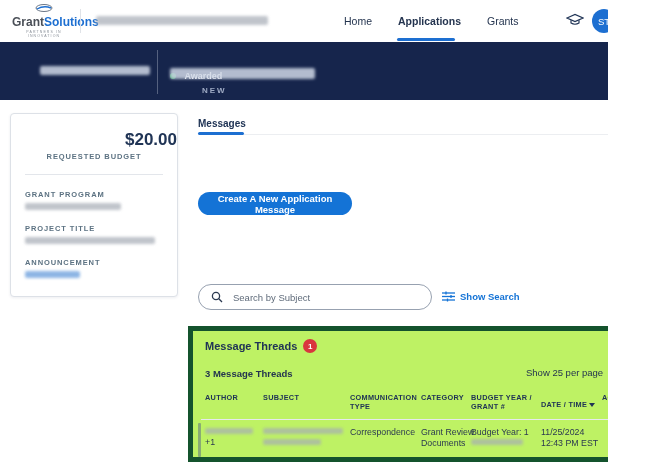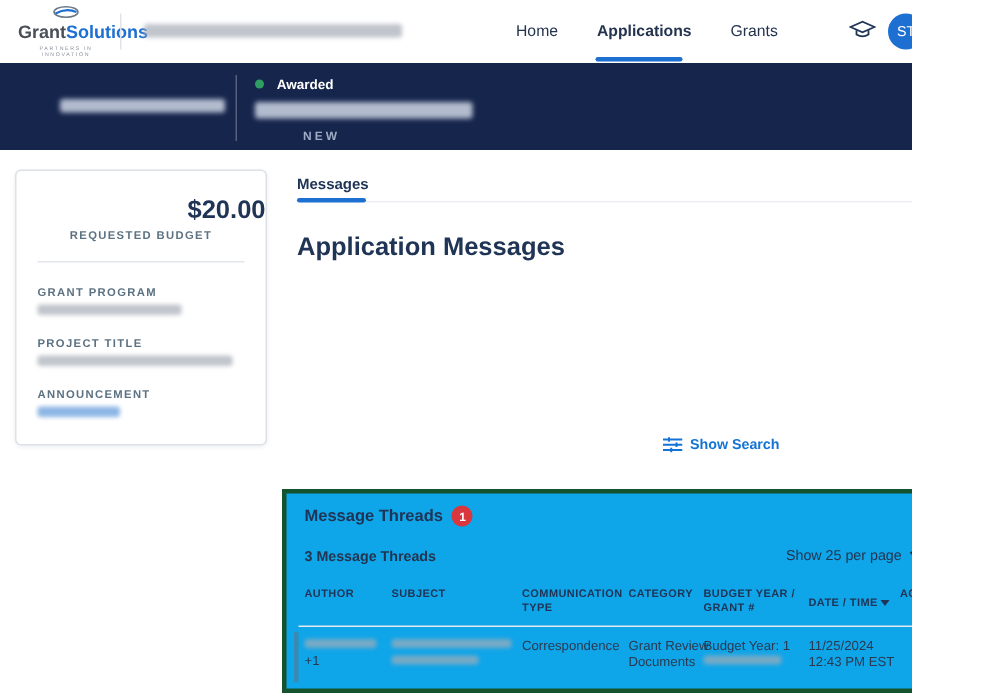--- a/index.html
+++ b/index.html
@@ -41,22 +41,22 @@
     font-family:"Liberation Sans",sans-serif;font-size:9.5px;font-weight:bold;
     width:154px;height:23px;cursor:pointer;}
   .sec-heading{font-size:11.5px;font-weight:bold;color:#203455;}
   .search-pill{width:234px;height:26px;border:1px solid #97a1b0;border-radius:14px;
     display:flex;align-items:center;padding-left:12px;box-sizing:border-box;background:#fff;}
   .search-input{border:none;outline:none;font-family:"Liberation Sans",sans-serif;
     font-size:9.5px;color:#44506a;width:170px;background:transparent;margin-left:8px;}
   .search-input::placeholder{color:#5f6b7a;}
   .link-blue{color:#1473d6;font-size:9.5px;font-weight:bold;text-decoration:none;}
   
-  .threads-box{left:188px;top:326px;width:460px;height:136px;border:3px solid #14532d;
-    background:#0ea5e9;box-sizing:border-box;}
+  .threads-box{left:188px;top:326px;width:460px;height:136px;border:5px solid #14532d;
+    background:#bef264;box-sizing:border-box;}
   .threads-title{font-size:11px;font-weight:bold;color:#203455;}
   .badge{width:14px;height:14px;border-radius:50%;background:#d9363e;color:#fff;
     font-size:8px;font-weight:bold;display:inline-flex;align-items:center;justify-content:center;}
   .count-txt{font-size:9.5px;font-weight:bold;color:#24344f;}
   .per-page{font-size:9.5px;color:#24344f;}
   .th{font-size:7.3px;font-weight:bold;color:#203455;letter-spacing:.3px;line-height:1.3;}
   .td{font-size:8.8px;color:#2b3950;line-height:1.35;}
   .row-sep{height:1px;background:#e6e9ed;}
   .row-bar{width:3px;background:#5c7282;opacity:.55;border-radius:1px;}
   .sort-tri{display:inline-block;width:0;height:0;border-left:3px solid transparent;
@@ -102,21 +102,21 @@
       <svg width="14" height="17" viewBox="0 0 14 17">
         <path d="M3 11 V7 a4 4 0 0 1 8 0 v4 l1.5 2 H1.5 Z" fill="none" stroke="#203455" stroke-width="1.2"></path>
         <path d="M5.8 14.5 a1.3 1.3 0 0 0 2.4 0" fill="none" stroke="#203455" stroke-width="1.2"></path>
       </svg>
     </div>
   </div>
 
   <div class="abs banner">
     <div class="abs rd-light" style="left:40px;top:24px;width:110px;height:9px;"></div>
     <div class="abs banner-divider" style="left:157px;top:8px;height:44px;"></div>
-    <div class="abs" style="left:170px;top:4px;text-align:center;">
+    <div class="abs" style="left:170px;top:23px;text-align:center;">
       <span class="status-dot"></span>
       <span class="status-txt" style="margin-left:4px;">Awarded</span>
     </div>
     <div class="abs rd-light" style="left:170px;top:26px;width:145px;height:11px;"></div>
     <div class="abs new-tag" style="left:170px;top:44px;padding-left:32px;">NEW</div>
   </div>
 
   <div class="abs card">
     <div class="abs amount" style="left:0;top:16px;width:166px;">$20.00</div>
     <div class="abs small-label" style="left:0;top:38px;width:166px;text-align:center;">REQUESTED BUDGET</div>
@@ -129,24 +129,31 @@
     <div class="abs rd" style="left:14px;top:123px;width:130px;height:7px;"></div>
 
     <div class="abs small-label" style="left:14px;top:144px;">ANNOUNCEMENT</div>
     <div class="abs rd-blue" style="left:14px;top:157px;width:55px;height:7px;"></div>
   </div>
 
   <div class="abs tab-label" style="left:198px;top:118px;">Messages</div>
   <div class="abs tab-bar" style="left:198px;top:132px;width:46px;"></div>
   <div class="abs tab-line" style="left:244px;top:134px;width:404px;"></div>
 
-  <h1 class="abs title" style="left:198px;top:155px;">Application Messages</h1>
-
-
-
+
+  <button class="abs btn-primary" style="left:198px;top:192px;">Create A New Application Message</button>
+
+
+  <div class="abs search-pill" style="left:198px;top:284px;">
+    <svg width="12" height="12" viewBox="0 0 12 12">
+      <circle cx="5" cy="5" r="3.6" fill="none" stroke="#2b3950" stroke-width="1.3"></circle>
+      <line x1="7.8" y1="7.8" x2="11" y2="11" stroke="#2b3950" stroke-width="1.3"></line>
+    </svg>
+    <input class="search-input" type="text" placeholder="Search by Subject" style="">
+  </div>
 
   <div class="abs" style="left:442px;top:291px;display:flex;align-items:center;gap:5px;">
     <svg width="13" height="11" viewBox="0 0 13 11">
       <line x1="0" y1="2" x2="13" y2="2" stroke="#1473d6" stroke-width="1.3"></line>
       <line x1="0" y1="5.5" x2="13" y2="5.5" stroke="#1473d6" stroke-width="1.3"></line>
       <line x1="0" y1="9" x2="13" y2="9" stroke="#1473d6" stroke-width="1.3"></line>
       <line x1="4" y1="0.5" x2="4" y2="3.5" stroke="#1473d6" stroke-width="1.3"></line>
       <line x1="9" y1="4" x2="9" y2="7" stroke="#1473d6" stroke-width="1.3"></line>
       <line x1="5.5" y1="7.5" x2="5.5" y2="10.5" stroke="#1473d6" stroke-width="1.3"></line>
     </svg>

